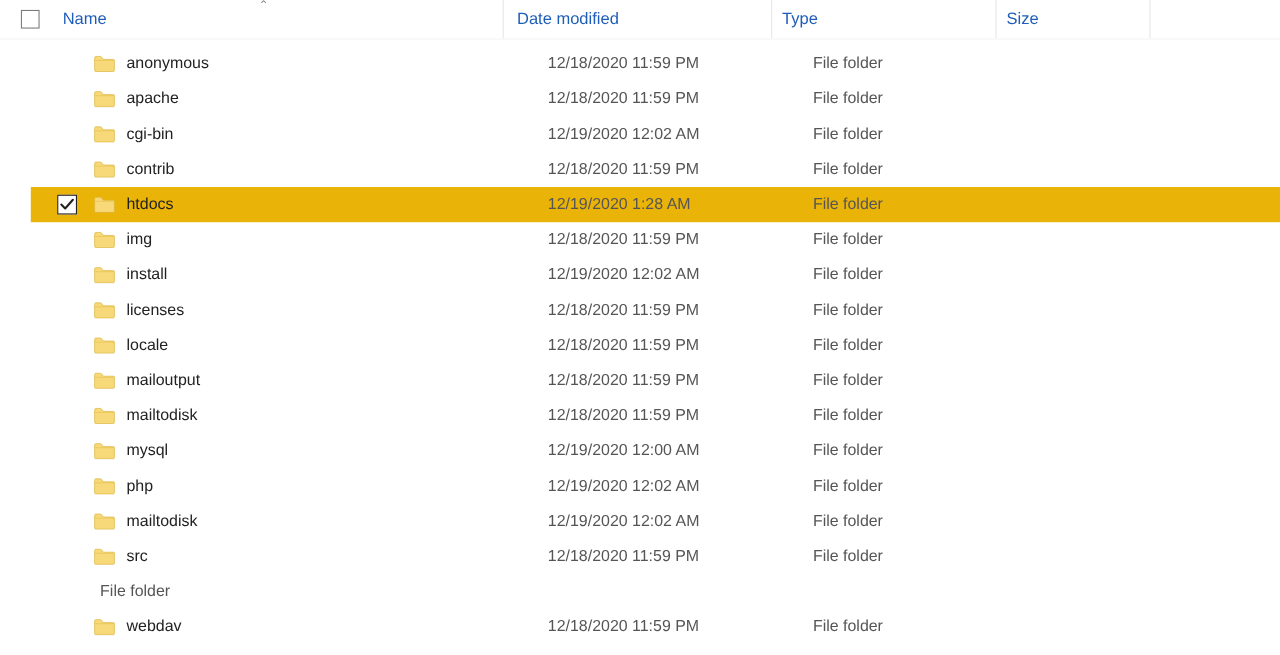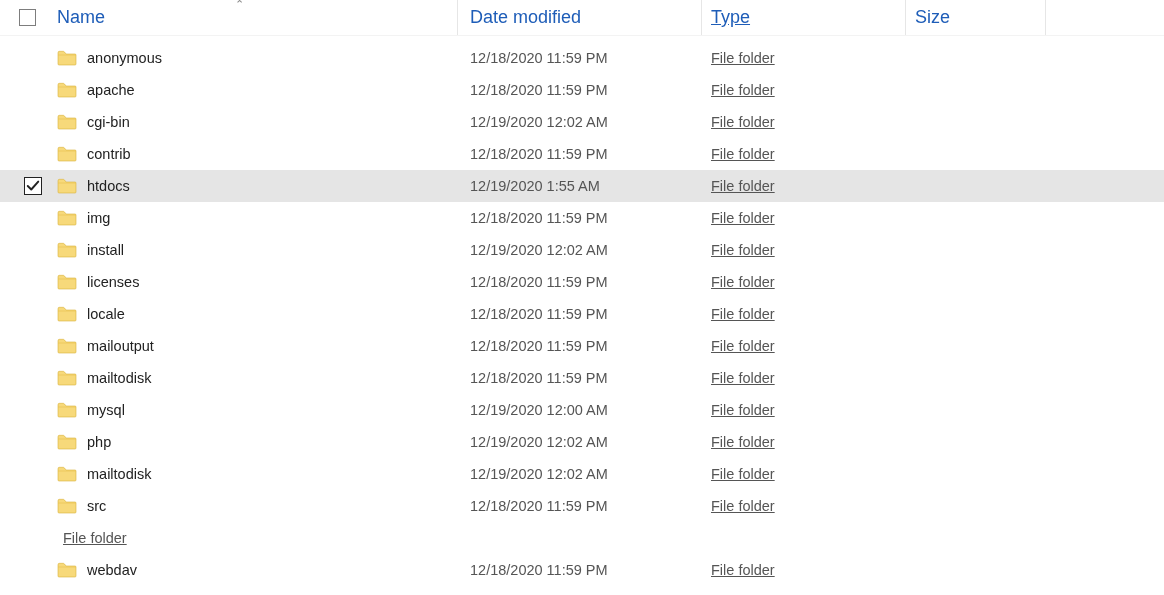--- a/index.html
+++ b/index.html
@@ -34,57 +34,57 @@
     width: 404px;
     padding-left: 3px;
   }
   .col-date {
     width: 244px;
     padding-left: 12px;
   }
   .col-type {
     width: 204px;
     padding-left: 9px;
-    text-decoration: underline;
   }
   .col-size {
     width: 140px;
     padding-left: 9px;
   }
   .header-row .col {
     color: #1e5db8;
-    font-size: 18px;
+    font-size: 15px;
     border-right: 1px solid #e6e6e6;
   }
   .header-row .col-check {
     border-right: none;
   }
   .header-checkbox {
     width: 17px;
     height: 17px;
     border: 1px solid #7d7d7d;
     background: #fff;
   }
   .header-sort-indicator {
     position: absolute;
     left: 235px;
     top: -2px;
     font-size: 11px;
     color: #888;
   }
   .rows {
     padding-top: 6px;
+    margin-left: 28px;
   }
   .file-row {
     display: flex;
     align-items: center;
     height: 32px;
   }
   .file-row.selected {
-    background: #e5e5e5;
+    background: #eab308;
   }
   .file-row .col-check {
     justify-content: flex-end;
     padding-right: 12px;
   }
   .row-checkbox {
     width: 18px;
     height: 18px;
     border: 1px solid #222;
     background: #fff;
@@ -268,21 +268,21 @@
     <div class="col col-name">
       <span class="folder-icon">
         <svg viewBox="0 0 20 16">
           <path d="M1 3 L1 14 Q1 15 2 15 L18 15 Q19 15 19 14 L19 5 Q19 4 18 4 L9 4 L7.5 2 Q7 1.3 6 1.3 L2 1.3 Q1 1.3 1 3 Z" fill="#f7d97a" stroke="#d9b23a" stroke-width="0.6"></path>
           <path d="M1 5 L19 5" stroke="#e8c04e" stroke-width="0.6"></path>
         </svg>
       </span>
       <span>htdocs</span>
     </div>
     <div class="col col-date">
-      <span>12/19/2020 1:55 AM</span>
+      <span>12/19/2020 1:28 AM</span>
     </div>
     <div class="col col-type">
       <span>File folder</span>
     </div>
     <div class="col col-size">
       <span></span>
     </div>
   </div>
 
   <div class="file-row">

